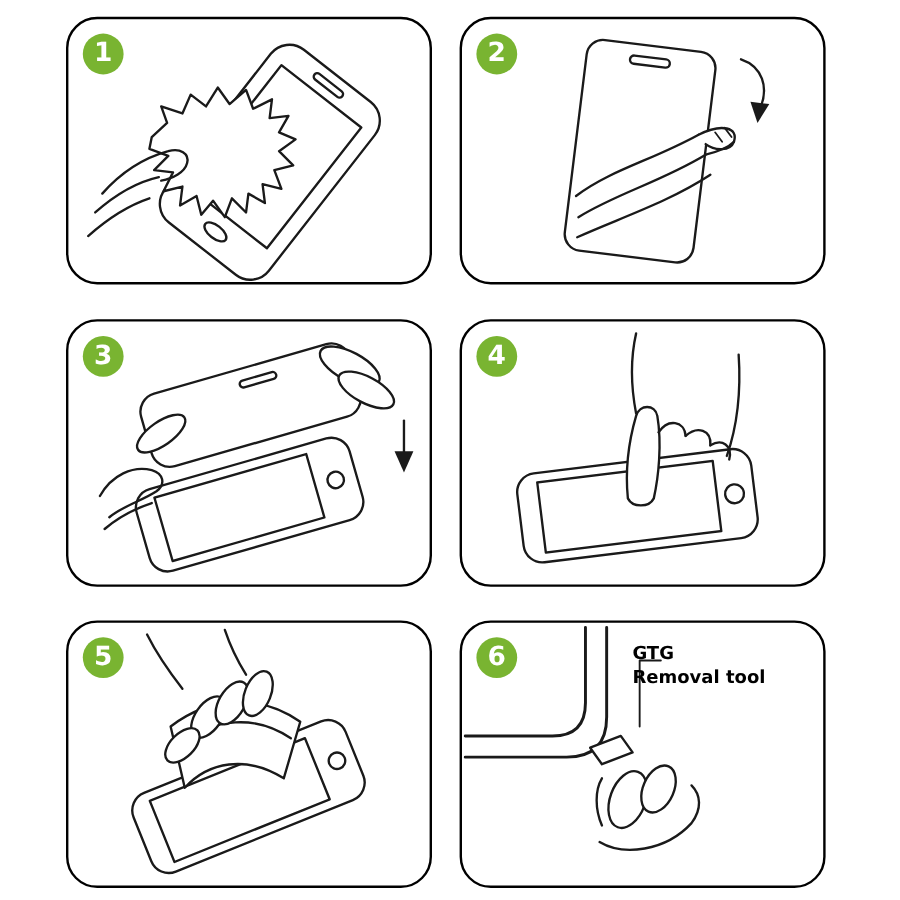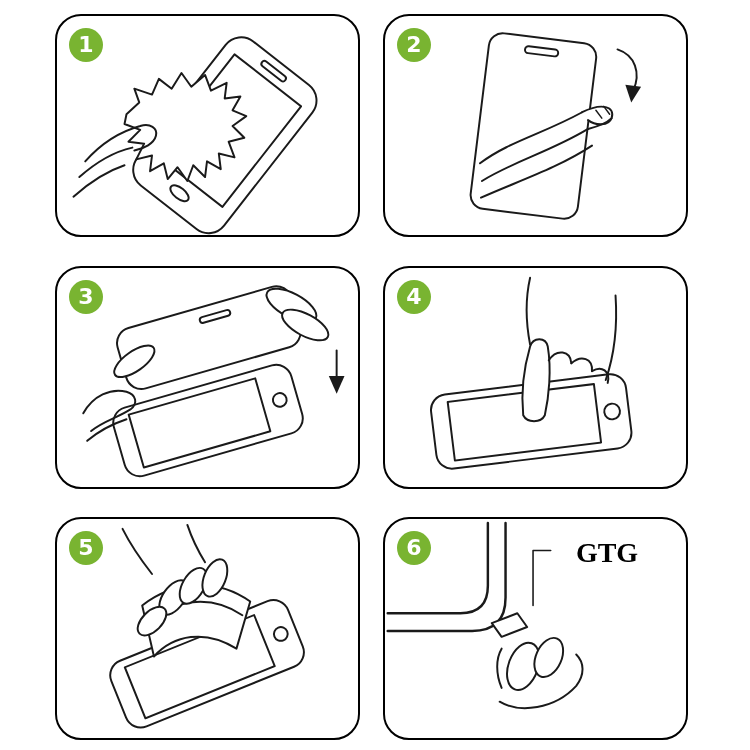--- a/index.html
+++ b/index.html
@@ -8,22 +8,22 @@
   .p1{left:55px;top:14px;}
   .p2{left:383px;top:14px;}
   .p3{left:55px;top:266px;}
   .p4{left:383px;top:266px;}
   .p5{left:55px;top:517px;}
   .p6{left:383px;top:517px;}
   .illus{position:absolute;left:0;top:0;width:100%;height:100%;}
   .badge{position:absolute;left:12px;top:12px;width:34px;height:34px;border-radius:50%;
          background:#79b431;color:#fff;font-weight:bold;font-size:22px;line-height:34px;
          text-align:center;z-index:2;}
-  .tool-label{position:absolute;left:142px;top:16px;width:160px;text-align:center;
-              font-weight:700;font-size:28px;line-height:1.3;color:#000;z-index:2;font-family:Liberation Serif, serif;}
+  .tool-label{position:absolute;left:142px;top:16px;width:160px;text-align:left;
+              font-weight:700;font-size:15px;line-height:1.3;color:#000;z-index:2;}
   .tool-label span{display:block;}
 </style>
 </head>
 <body>
 
 <div class="stage">
 
   <div class="panel p1">
     <svg class="illus" viewBox="0 0 305 223" aria-hidden="true">
       <g fill="none" stroke="#1a1a1a" stroke-width="2" stroke-linecap="round" stroke-linejoin="round">
@@ -158,17 +158,18 @@
         <g stroke-width="2">
           <ellipse cx="140" cy="150" rx="15" ry="25" transform="rotate(20 140 150)" fill="#fff"></ellipse>
           <ellipse cx="166" cy="141" rx="13" ry="21" transform="rotate(24 166 141)" fill="#fff"></ellipse>
           <path d="M116,186 C136,198 172,194 194,170 C203,158 202,146 194,138"></path>
           <path d="M118,132 C112,142 112,158 118,172"></path>
         </g>
       </g>
     </svg>
     <div class="tool-label">
       <span>GTG</span>
+      <span>Removal tool</span>
     </div>
     <div class="badge">6</div>
   </div>
 
 </div>
 
 </body></html>

